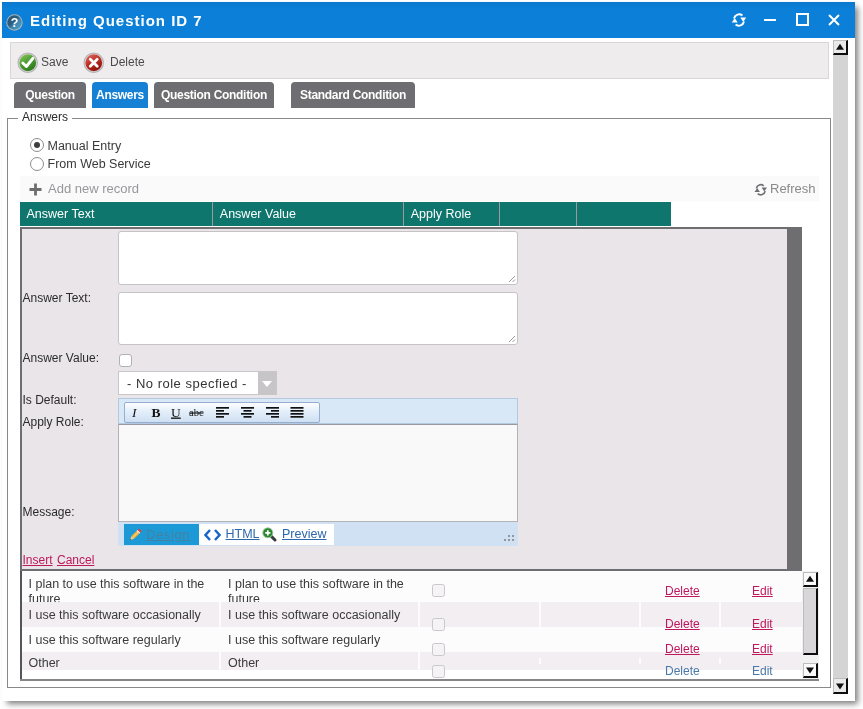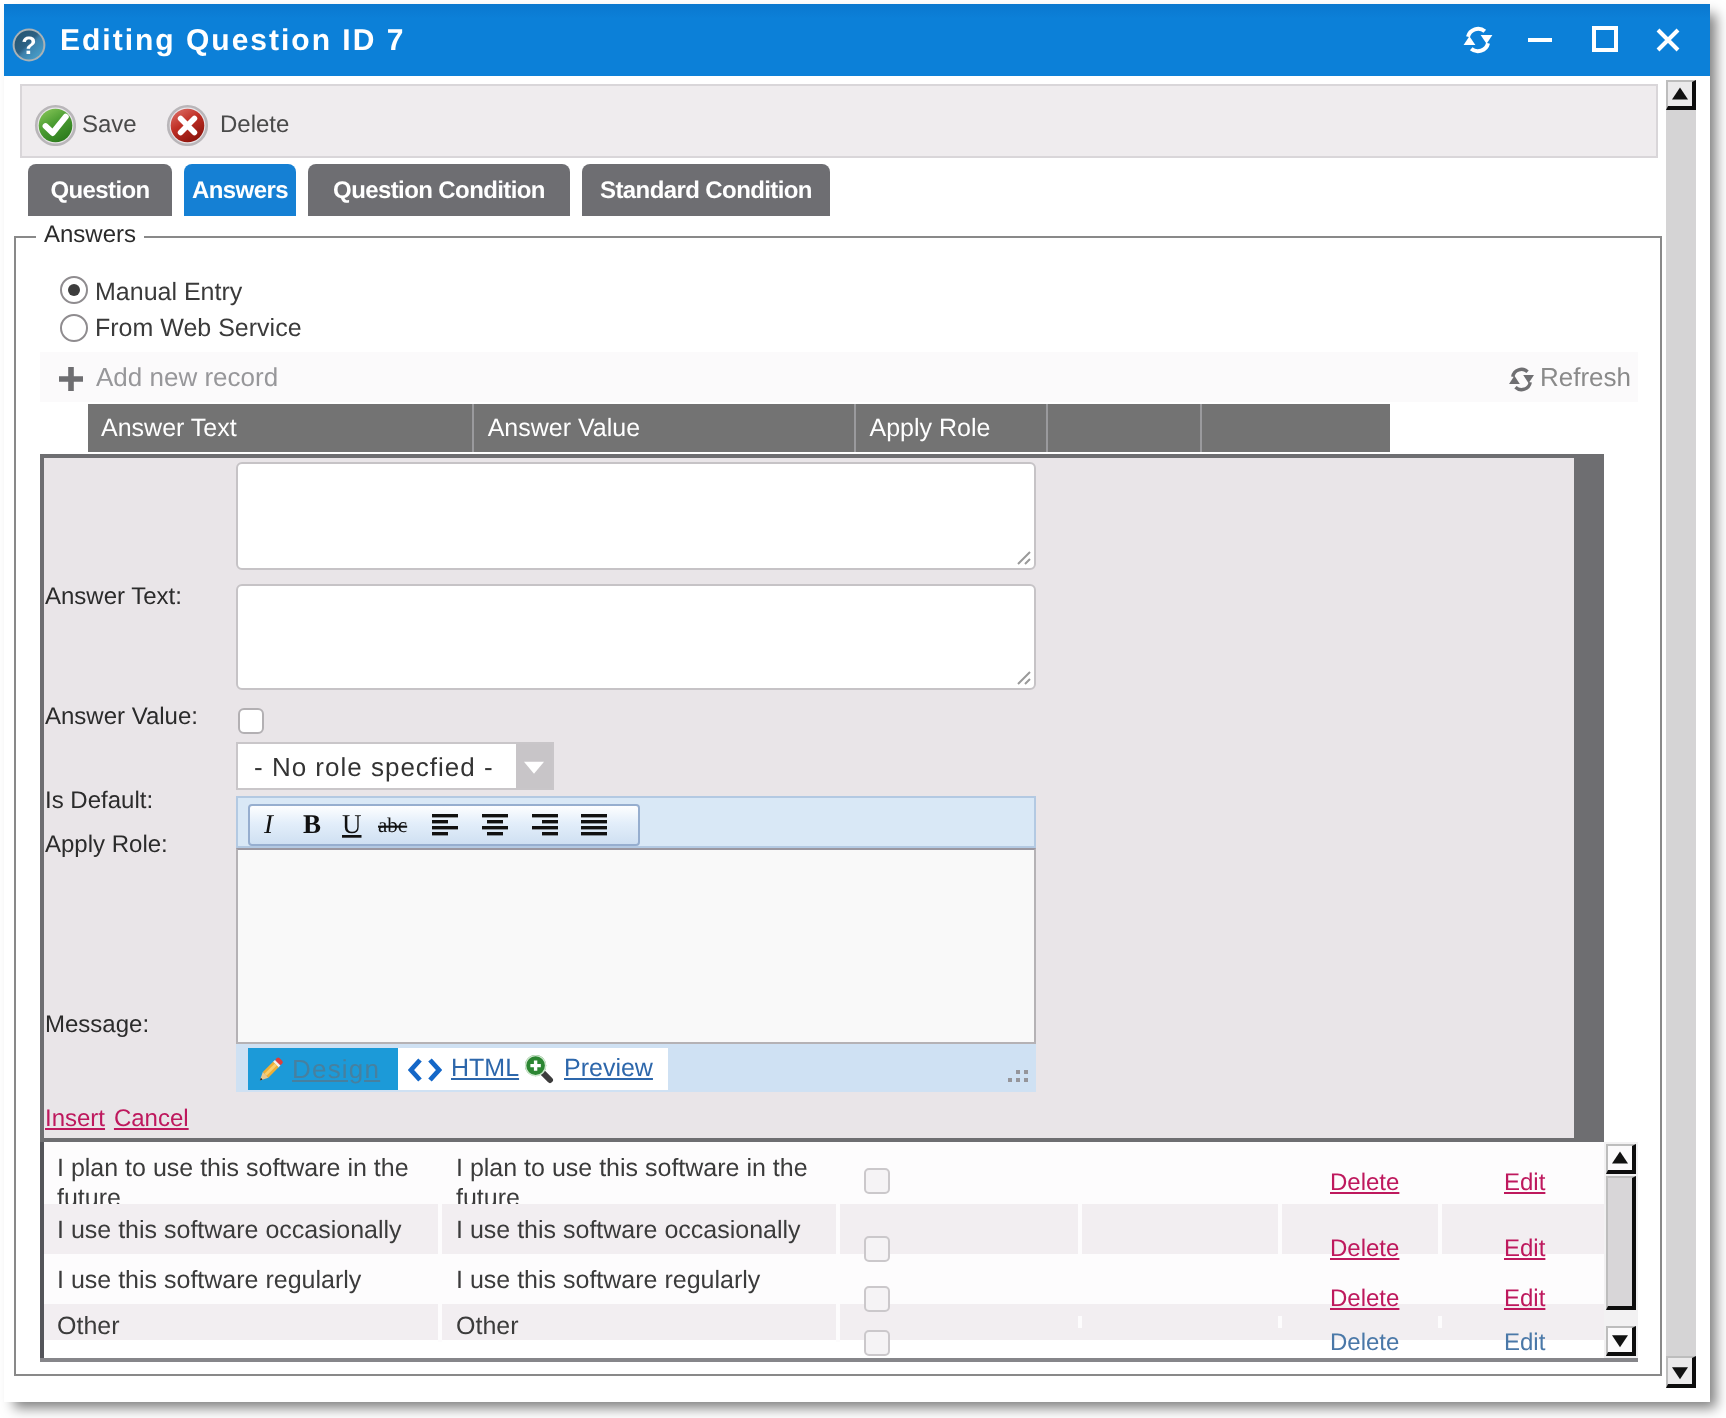--- a/index.html
+++ b/index.html
@@ -15,21 +15,21 @@
 .tab{position:absolute;top:80px;height:26px;background:#6e6e72;border-radius:4px 4px 0 0;
  color:#fff;font-size:12px;font-weight:bold;letter-spacing:-.3px;text-align:center;line-height:27px;}
 #groupbox{left:5px;top:116px;width:821.5px;height:568px;border:1px solid #898989;}
 #grouplabel{left:16px;top:107px;background:#fff;padding:0 4px;font-size:12px;color:#2b2b2b;height:16px;line-height:16px;}
 .radio{width:12px;height:12px;border:1px solid #8f8c8f;border-radius:50%;background:#fff;}
 .radiolbl{font-size:12.5px;color:#3a3a3a;height:16px;line-height:16px;}
 a,.lnk{color:#be185d;text-decoration:underline;font-size:12px;}
 #addrow{left:17.5px;top:174px;width:799.5px;height:25px;background:#fbfafb;}
 #addtxt{left:46px;top:178px;font-size:13px;color:#97979a;height:17px;line-height:17px;}
 #refreshtxt{left:768px;top:178px;font-size:13px;color:#8a8a8a;height:17px;line-height:17px;}
-#ghead{left:17.5px;top:200px;width:651px;height:23.5px;background:#737373;display:flex;margin-left:24px;}
+#ghead{left:17.5px;top:200px;width:651px;height:23.5px;background:#0f766e;display:flex;}
 #ghead div{height:23.5px;line-height:24px;color:#fff;font-size:12.5px;padding-left:7px;box-sizing:border-box;
  border-right:1px solid #9a9a9d;}
 #formrow{left:17.5px;top:225px;width:782px;height:343.5px;background:#6e6e71;}
 #formbg{left:2px;top:1.5px;width:765.5px;height:340px;background:#e9e5e8;}
 .flbl{font-size:12px;color:#2b2b2b;height:15px;line-height:15px;margin-top:40px;}
 .ta{position:absolute;left:96px;width:398px;height:51.5px;background:#fff;border:1px solid #c6c3c6;border-radius:3px;}
 .fchk{position:absolute;width:11px;height:11px;border:1.5px solid #b3b0b3;border-radius:3px;background:#fff;}
 #droproot{left:96.5px;top:142px;width:157px;height:22px;background:#fff;border:1px solid #c9c6c9;}
 #dropbtn{right:0;top:0;width:18.5px;height:22px;background:#c8c5c8;}
 #editor{left:96px;top:169px;width:400px;height:149.5px;}
@@ -109,21 +109,21 @@
  <svg class="abs" style="left:81px;top:49.5px;" width="21.5" height="21.5" viewBox="0 0 23 23">
   <circle cx="11.5" cy="11.5" r="11" fill="#e9e6e9"></circle>
   <circle cx="11.5" cy="11.5" r="10.3" fill="none" stroke="#b9b6b9" stroke-width="1.4"></circle>
   <circle cx="11.5" cy="11.5" r="9" fill="url(#rg)"></circle>
   <path d="M7.8 7.8 L15.2 15.2 M15.2 7.8 L7.8 15.2" stroke="#fff" stroke-width="3" stroke-linecap="round"></path>
  </svg>
  <div class="abs toolitem" style="left:108px;">Delete</div>
 
  <div class="tab" style="left:12px;width:72px;">Question</div>
  <div class="tab" style="left:90px;width:56px;background:#1580d4;">Answers</div>
- <div class="tab" style="left:152px;width:131px;">Question Condition</div>
+ <div class="tab" style="left:152px;width:120px;">Question Condition</div>
  <div class="tab" style="left:289px;width:124px;">Standard Condition</div>
  <div class="abs" id="groupbox"></div>
  <div class="abs" id="grouplabel">Answers</div>
 
  <div class="abs radio" style="left:28px;top:136px;">
       <div style="position:absolute;left:3px;top:3px;width:6px;height:6px;border-radius:50%;background:#3d3d3d;"></div>
     </div>
  <div class="abs radiolbl" style="left:45.5px;top:135.5px;">Manual Entry</div>
  <div class="abs radio" style="left:28px;top:154.5px;"></div>
  <div class="abs radiolbl" style="left:45.5px;top:154px;">From Web Service</div>

